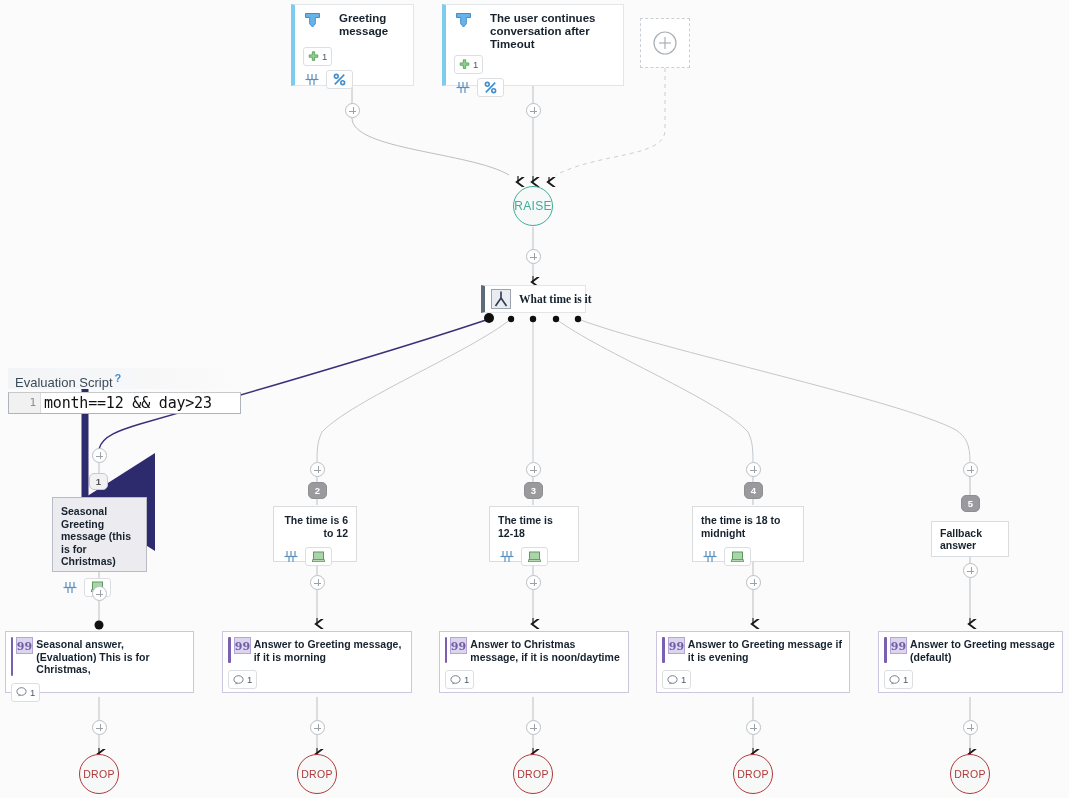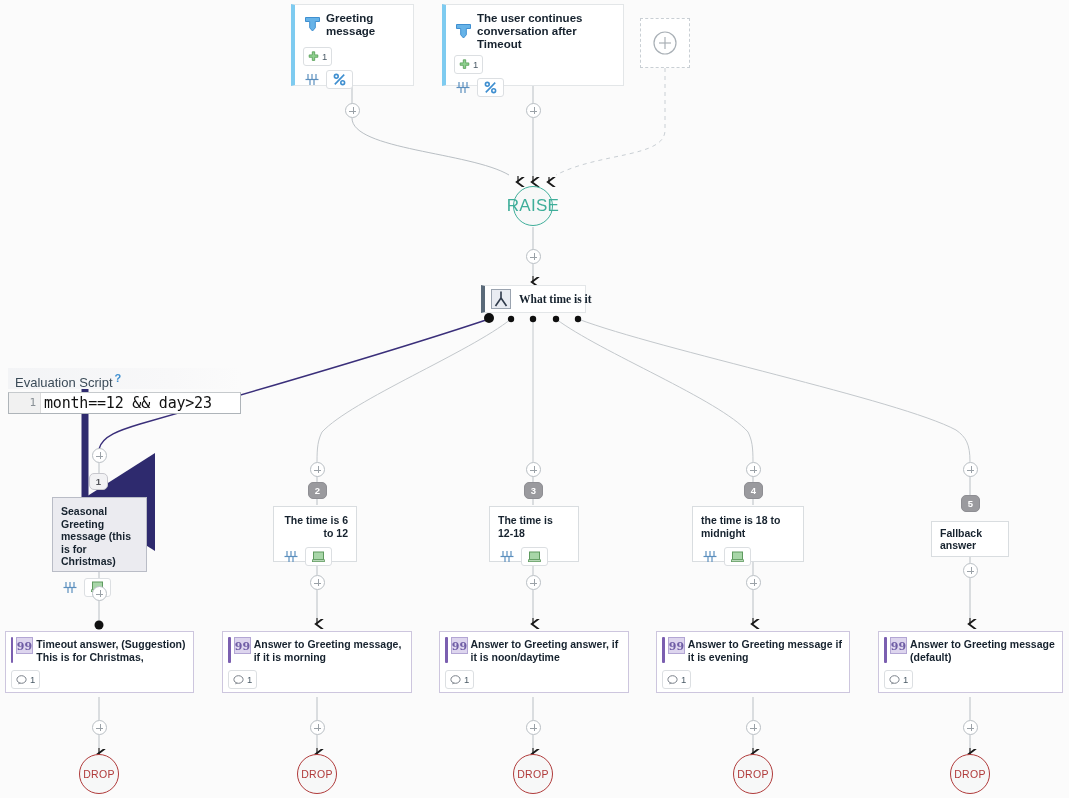--- a/index.html
+++ b/index.html
@@ -18,21 +18,21 @@
   
   .node{position:absolute;box-sizing:border-box;background:#fff;}
 
   
   .intent-card{
     border:1px solid #e3e6e8;
     border-left:4px solid #7ecbf0;
     background:#fff;
     padding:6px 8px 6px 8px;
   }
-  .intent-head{display:flex;align-items:center;gap:4px;}
+  .intent-head{display:flex;align-items:flex-start;gap:17px;}
   .intent-title{
     font-size:11.5px;font-weight:bold;line-height:13px;color:#16222e;
     padding-top:1px;
   }
   .intent-body{margin-top:9px;}
   .chip-row{display:flex;align-items:center;gap:6px;margin-top:4px;}
   .chip{
     border:1px solid #dcdfe2;background:#fff;border-radius:3px;
     height:17px;min-width:17px;display:inline-flex;align-items:center;
     justify-content:center;gap:3px;padding:0 4px;font-size:9.5px;color:#4a5a66;
@@ -41,21 +41,21 @@
 
   
   .add-box{
     border:1px dashed #c9cfd4;background:#fff;
     width:50px;height:50px;display:flex;align-items:center;justify-content:center;
   }
 
   
   .circle-node{
     border-radius:50%;display:flex;align-items:center;justify-content:center;
-    font-size:17px;letter-spacing:.3px;background:#f7f8f8;
+    font-size:12px;letter-spacing:.3px;background:#f7f8f8;
   }
   .raise{border:1.5px solid #3fae9a;color:#3fae9a;width:40px;height:40px;}
   .drop{border:1.5px solid #b03a3a;color:#b03a3a;width:40px;height:40px;font-size:10.5px;}
 
   
   .switch-card{
     border:1px solid #e3e6e8;border-left:4px solid #5b6b7a;
     display:flex;align-items:center;gap:8px;padding:5px 10px 5px 6px;
     height:28px;box-sizing:border-box;
   }
@@ -378,21 +378,21 @@
   <div class="plusdot" style="left:92px;top:586px;"></div>
   <div class="node ans-card" style="left:5px;top:631px;width:189px;height:62px;">
     <div class="ans-head">
       <span class="ans-stripe"></span>
       <span class="icon">
         <svg width="17" height="17" viewBox="0 0 17 17">
           <rect x="0.5" y="0.5" width="16" height="16" fill="#ddd5ee" stroke="#b3a6d4" stroke-width="1"></rect>
           <text x="8.5" y="12.5" font-family="DejaVu Serif, serif" font-size="11" fill="#6f5da5" text-anchor="middle" font-weight="bold">99</text>
         </svg>
       </span>
-      <span class="ans-title">Timeout answer, (Suggestion) This is for Christmas,</span>
+      <span class="ans-title">Seasonal answer, (Evaluation) This is for Christmas,</span>
     </div>
     <div class="ans-foot">
       <span class="chip">
         <span class="icon">
           <svg width="11" height="10" viewBox="0 0 11 10">
             <ellipse cx="5.5" cy="4.5" rx="4.6" ry="3.8" fill="none" stroke="#7a8089" stroke-width="1"></ellipse>
             <path d="M3 7.6 L2 9.6 L4.6 8.1 z" fill="#7a8089"></path>
           </svg>
         </span>
         <span>1</span>
@@ -486,21 +486,21 @@
   <div class="plusdot" style="left:526px;top:575px;"></div>
   <div class="node ans-card" style="left:439px;top:631px;width:190px;height:62px;">
     <div class="ans-head">
       <span class="ans-stripe"></span>
       <span class="icon">
         <svg width="17" height="17" viewBox="0 0 17 17">
           <rect x="0.5" y="0.5" width="16" height="16" fill="#ddd5ee" stroke="#b3a6d4" stroke-width="1"></rect>
           <text x="8.5" y="12.5" font-family="DejaVu Serif, serif" font-size="11" fill="#6f5da5" text-anchor="middle" font-weight="bold">99</text>
         </svg>
       </span>
-      <span class="ans-title">Answer to Greeting answer, if it is noon/daytime</span>
+      <span class="ans-title">Answer to Christmas message, if it is noon/daytime</span>
     </div>
     <div class="ans-foot">
       <span class="chip">
         <span class="icon">
           <svg width="11" height="10" viewBox="0 0 11 10">
             <ellipse cx="5.5" cy="4.5" rx="4.6" ry="3.8" fill="none" stroke="#7a8089" stroke-width="1"></ellipse>
             <path d="M3 7.6 L2 9.6 L4.6 8.1 z" fill="#7a8089"></path>
           </svg>
         </span>
         <span>1</span>

